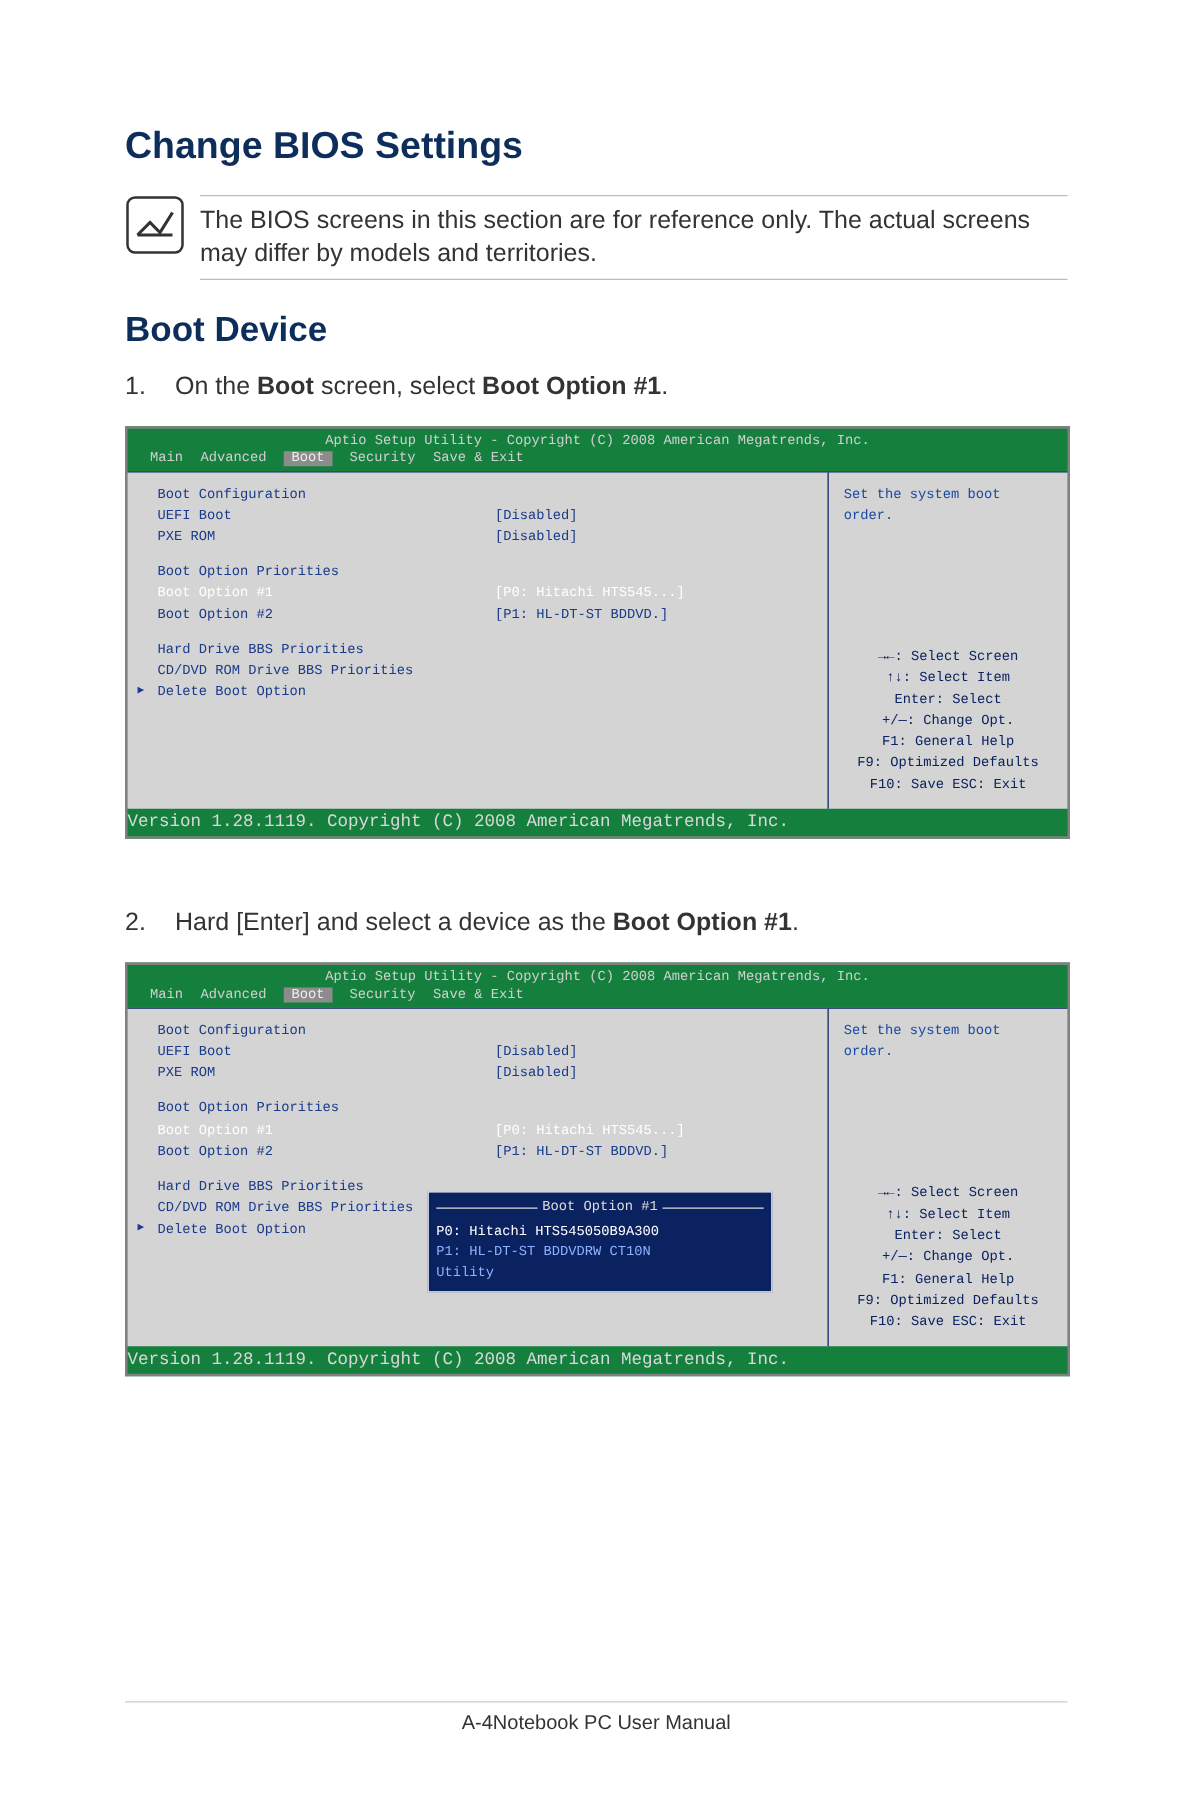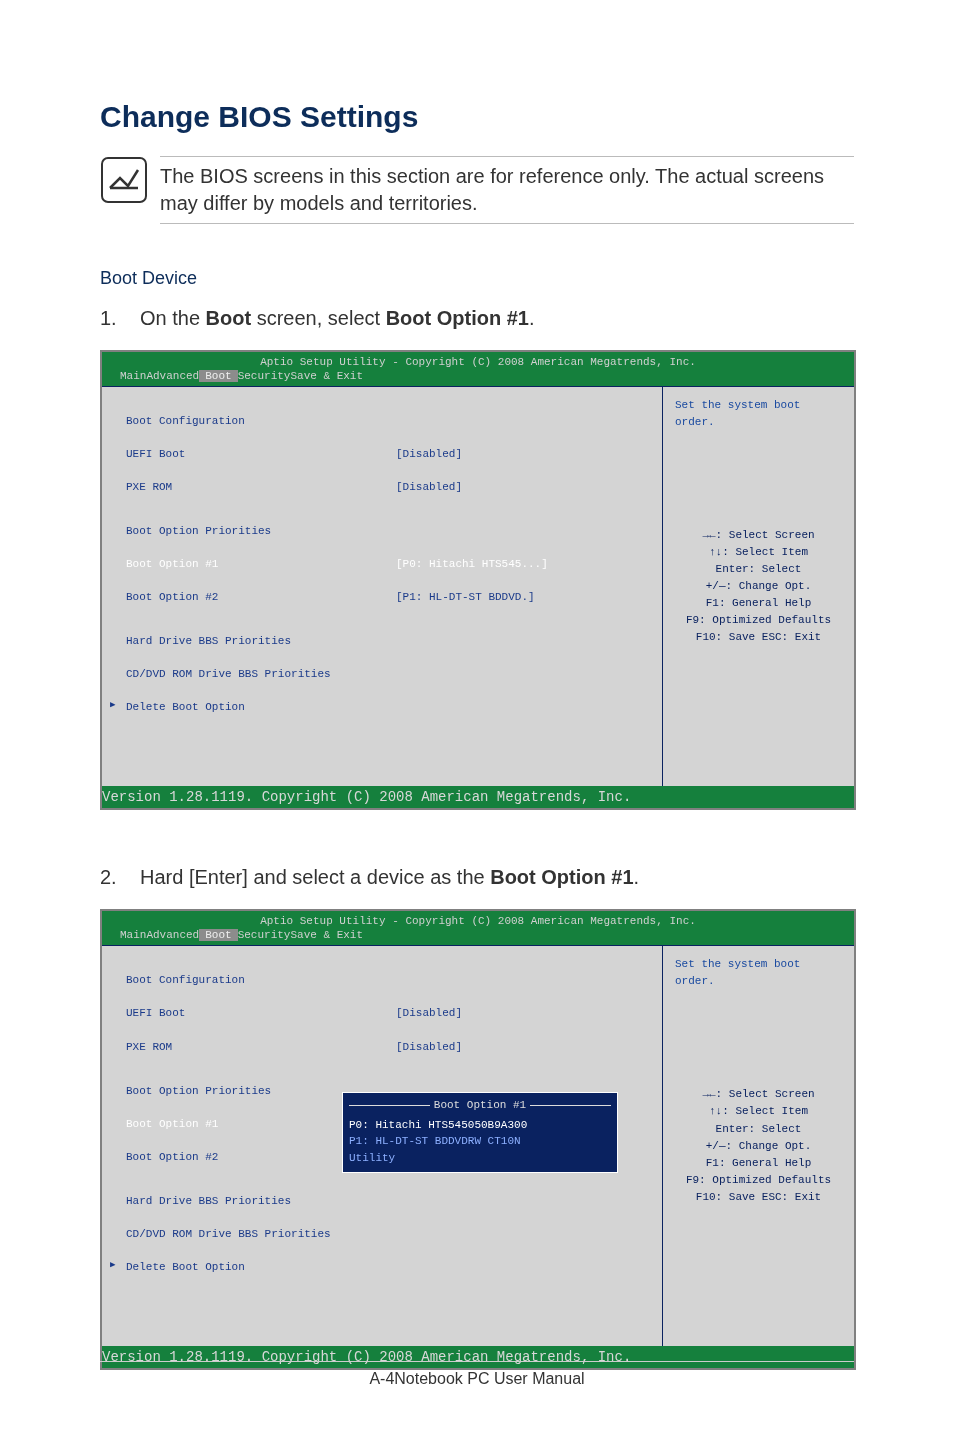--- a/index.html
+++ b/index.html
@@ -12,29 +12,29 @@
     padding: 100px 100px 0 100px;
     position: relative;
   }
   h1 {
     font-size: 30px;
     font-weight: bold;
     color: #0d2d5a;
     margin-bottom: 22px;
   }
   h2 {
-    font-size: 18px;
-    font-weight: normal;
+    font-size: 28px;
+    font-weight: bold;
     color: #0d2d5a;
     margin-bottom: 16px;
   }
   .note-row {
     display: flex;
     align-items: flex-start;
-    margin-bottom: 44px;
+    margin-bottom: 24px;
   }
   .note-icon {
     width: 48px;
     height: 48px;
     flex-shrink: 0;
     margin-right: 12px;
   }
   .note-text {
     font-size: 20px;
     line-height: 1.35;
@@ -62,20 +62,21 @@
     color: #c8c8d8;
   }
   .bios-header {
     text-align: center;
     color: #d0d0d0;
     padding: 4px 0 0 0;
     font-size: 11px;
   }
   .bios-tabs {
     display: flex;
+    gap: 14px;
     padding: 2px 18px 4px 18px;
     font-size: 11px;
   }
   .bios-tab { color: #d0d0d0; }
   .bios-tab.active {
     background: #8c8c8c;
     color: #eee;
     padding: 0 6px;
   }
   .bios-body {
@@ -93,21 +94,21 @@
   }
   .bios-right {
     width: 192px;
     border-left: 1px solid #0a2260;
     color: #0a2260;
     padding: 10px 12px;
     font-size: 11px;
     line-height: 1.55;
     position: relative;
   }
-  .bios-left .row { display: flex; margin-top: 16px; }
+  .bios-left .row { display: flex; }
   .bios-left .row .lbl { width: 270px; }
   .bios-left .row .val { color: #1a3a8a; }
   .bios-left .row.sel .lbl,
   .bios-left .row.sel .val { color: #fff; }
   .bios-left .submenu::before {
     content: "▶";
     position: absolute;
     left: 8px;
     font-size: 9px;
   }

